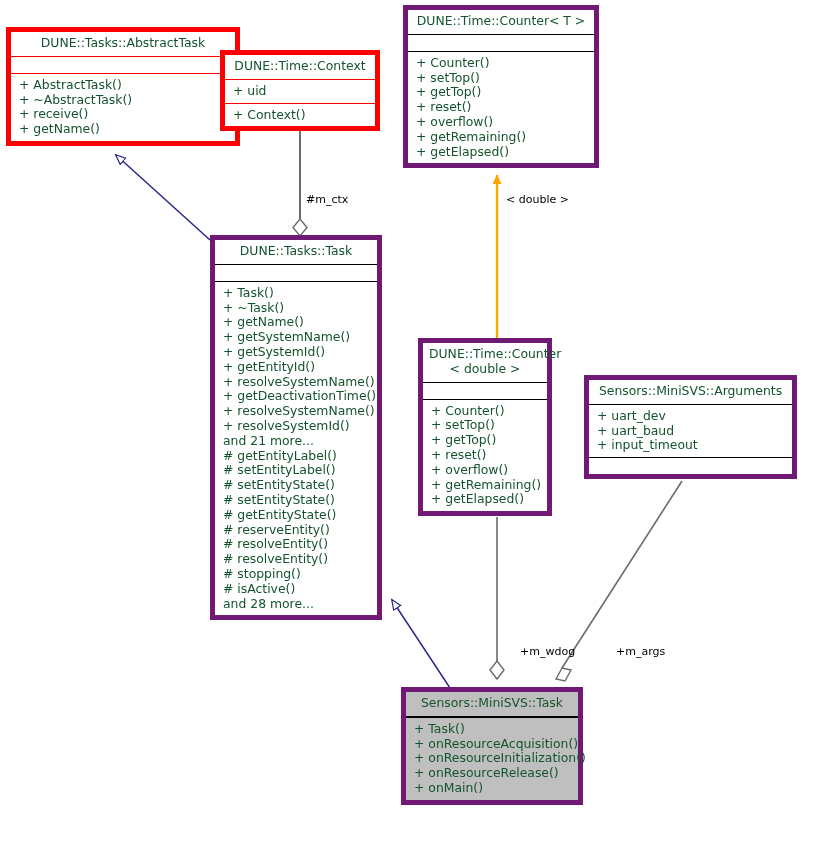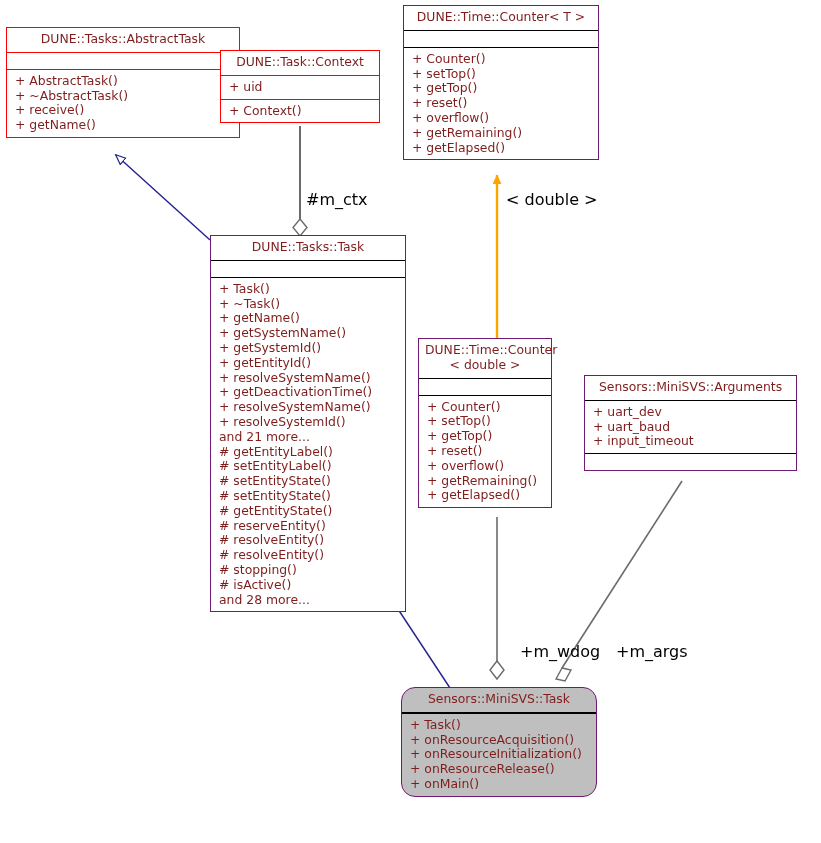--- a/index.html
+++ b/index.html
@@ -22,24 +22,24 @@
     left: 0;
     top: 0;
     width: 821px;
     height: 843px;
     pointer-events: none;
   }
   .umlbox {
     position: absolute;
     box-sizing: border-box;
     background: #ffffff;
-    border: 1px solid #701a75;
+    border: 5px solid #701a75;
     font-size: 12.4px;
     line-height: 14.8px;
-    color: #7f1d1d;
+    color: #14532d;
   }
   .umlbox.red {
     border-color: #ff0000;
   }
   .umlbox.filled {
     background: #bfbfbf;
   }
   .uml-title {
     text-align: center;
     padding: 4px 6px 5px 6px;
@@ -62,21 +62,21 @@
   .uml-compartment.empty {
     min-height: 16px;
     padding-top: 6px;
     padding-bottom: 6px;
   }
   .uml-row {
     white-space: pre;
   }
   .edge-label {
     position: absolute;
-    font-size: 16px;
+    font-size: 11px;
     line-height: 14px;
     color: #000000;
     white-space: pre;
   }
 </style>
 </head>
 <body>
 
 <div id="canvas">
 
@@ -130,21 +130,21 @@
     <div class="uml-sep"></div>
     <div class="uml-compartment">
         <div class="uml-row">+ AbstractTask()</div>
         <div class="uml-row">+ ~AbstractTask()</div>
         <div class="uml-row">+ receive()</div>
         <div class="uml-row">+ getName()</div>
       </div>
   </div>
 
   <div class="umlbox red" style="left:220px; top:50px; width:160px;">
-    <div class="uml-title">DUNE::Task::Context</div>
+    <div class="uml-title">DUNE::Time::Context</div>
     <div class="uml-sep"></div>
     <div class="uml-compartment">
         <div class="uml-row">+ uid</div>
       </div>
     <div class="uml-sep"></div>
     <div class="uml-compartment">
         <div class="uml-row">+ Context()</div>
       </div>
   </div>
 
@@ -157,21 +157,21 @@
         <div class="uml-row">+ Counter()</div>
         <div class="uml-row">+ setTop()</div>
         <div class="uml-row">+ getTop()</div>
         <div class="uml-row">+ reset()</div>
         <div class="uml-row">+ overflow()</div>
         <div class="uml-row">+ getRemaining()</div>
         <div class="uml-row">+ getElapsed()</div>
       </div>
   </div>
 
-  <div class="umlbox" style="left:210px; top:235px; width:196px;">
+  <div class="umlbox" style="left:210px; top:235px; width:172px;">
     <div class="uml-title">DUNE::Tasks::Task</div>
     <div class="uml-sep"></div>
     <div class="uml-compartment empty"></div>
     <div class="uml-sep"></div>
     <div class="uml-compartment">
         <div class="uml-row">+ Task()</div>
         <div class="uml-row">+ ~Task()</div>
         <div class="uml-row">+ getName()</div>
         <div class="uml-row">+ getSystemName()</div>
         <div class="uml-row">+ getSystemId()</div>
@@ -217,21 +217,21 @@
     <div class="uml-sep"></div>
     <div class="uml-compartment">
         <div class="uml-row">+ uart_dev</div>
         <div class="uml-row">+ uart_baud</div>
         <div class="uml-row">+ input_timeout</div>
       </div>
     <div class="uml-sep"></div>
     <div class="uml-compartment empty"></div>
   </div>
 
-  <div class="umlbox filled" style="left:401px; top:687px; width:196px;border-radius:14px;">
+  <div class="umlbox filled" style="left:401px; top:687px; width:182px;">
     <div class="uml-title">Sensors::MiniSVS::Task</div>
     <div class="uml-sep"></div>
     <div class="uml-sep"></div>
     <div class="uml-compartment">
         <div class="uml-row">+ Task()</div>
         <div class="uml-row">+ onResourceAcquisition()</div>
         <div class="uml-row">+ onResourceInitialization()</div>
         <div class="uml-row">+ onResourceRelease()</div>
         <div class="uml-row">+ onMain()</div>
       </div>

